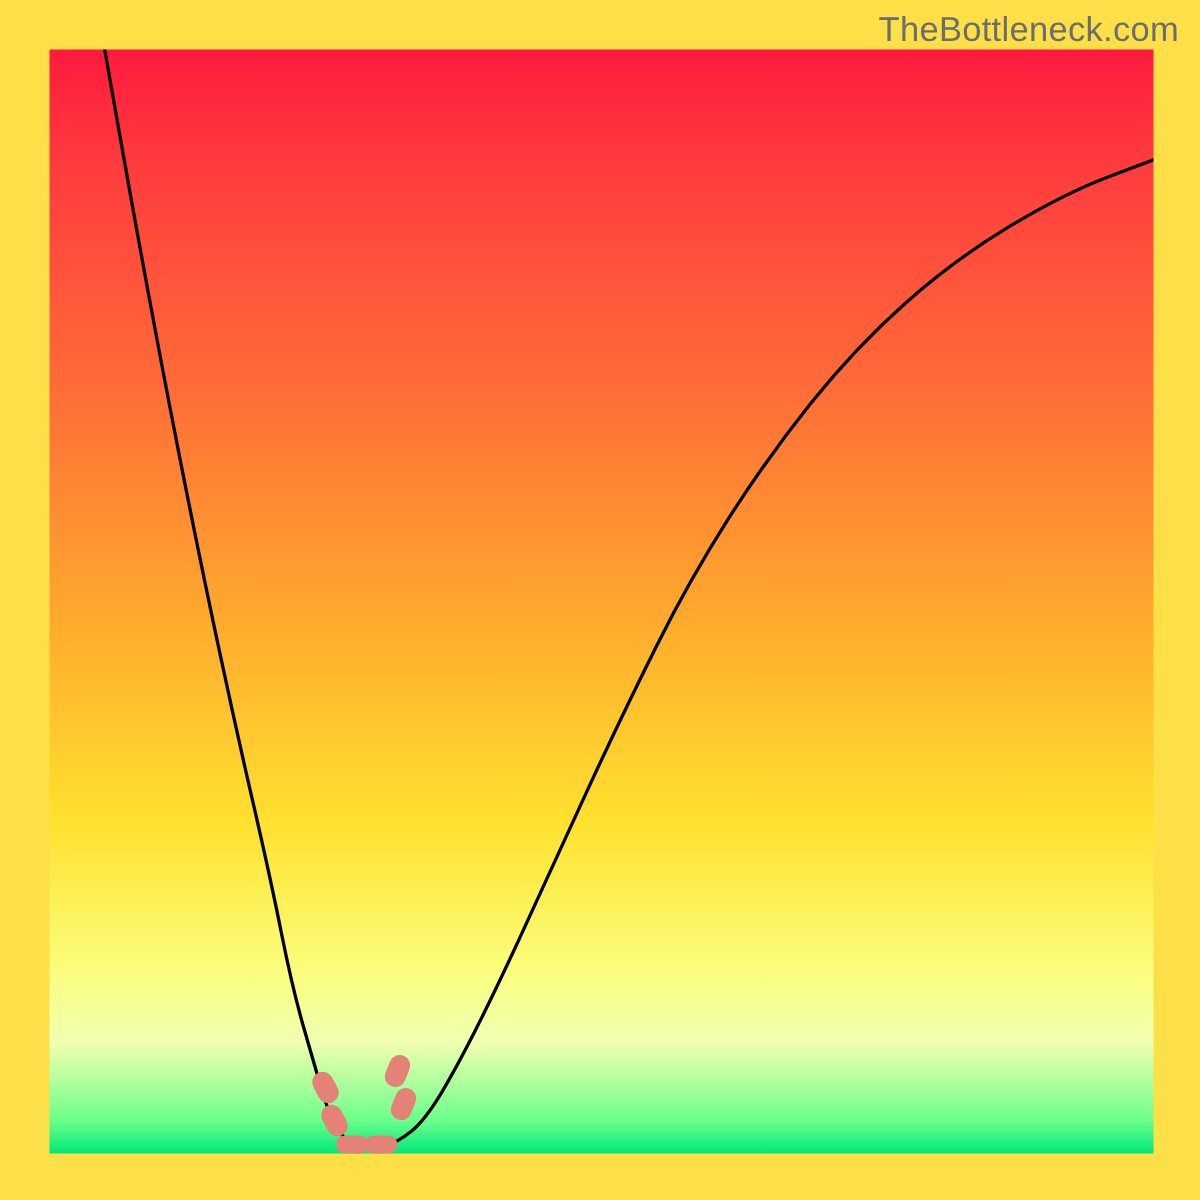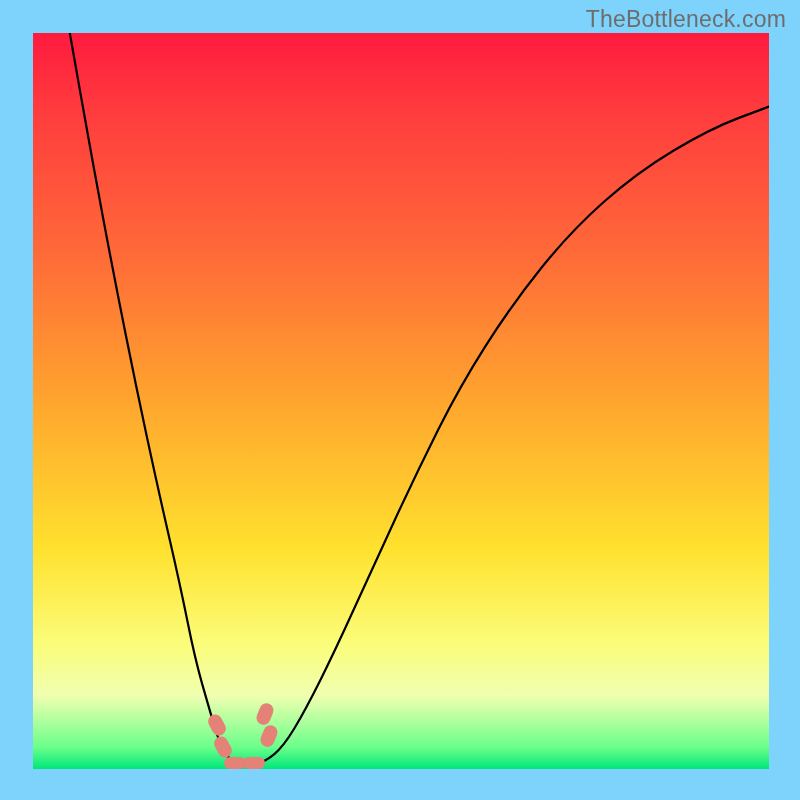--- a/index.html
+++ b/index.html
@@ -10,21 +10,21 @@
     background: #000;
     overflow: hidden;
     font-family: Arial, Helvetica, sans-serif;
   }
   .frame {
     position: absolute;
     left: 0;
     top: 0;
     width: 800px;
     height: 800px;
-    background: #7dd3fc;
+    background: #fde047;
     text-align: center;
   }
   .plot {
     position: absolute;
     left: 33px;
     top: 33px;
     width: 736px;
     height: 736px;
     
     background: linear-gradient(

